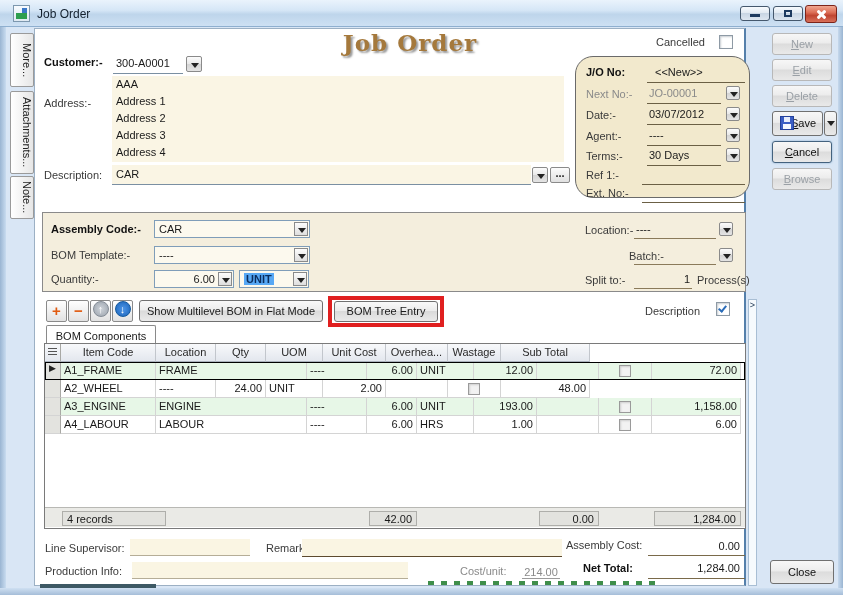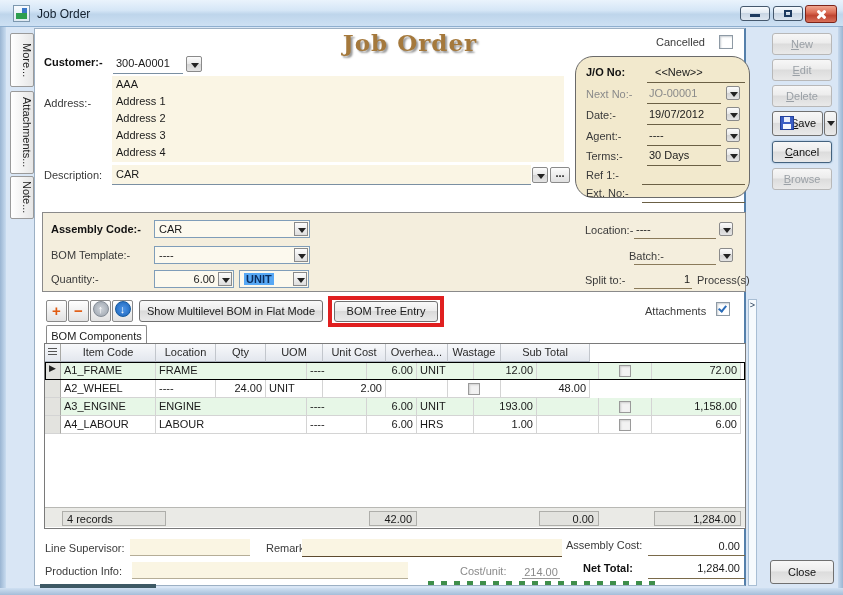--- a/index.html
+++ b/index.html
@@ -92,21 +92,21 @@
     background:linear-gradient(#ffffff,#e2e2e2); }
   .txt-btn { border:1px solid #707070; border-radius:3px; text-align:center;
     background:linear-gradient(#f9f9f9,#ececec 45%,#dadada 50%,#eaeaea); padding-top:4px; }
   .circ { display:inline-block; width:16px; height:16px; border-radius:50%; color:#fff; font-size:11px; line-height:15px; }
   .circ.up { background:radial-gradient(#cfd4da,#9aa2ac); border:1px solid #848c96; }
   .circ.dn { background:radial-gradient(#4f97e8,#1861b8); border:1px solid #155a9e; }
   .plusminus { color:#e05a10; font-weight:bold; font-size:15px; line-height:19px; }
   .red-box { left:328px; top:296px; width:116px; height:31px; border:4px solid #e01f1f; }
 
   
-  .bom-tab { left:46px; top:325px; width:101px; height:19px; background:#fff; border:1px solid #8a8a8a; border-bottom:none;
+  .bom-tab { left:46px; top:325px; width:110px; height:19px; background:#fff; border:1px solid #8a8a8a; border-bottom:none;
     text-align:center; padding-top:4px; border-radius:2px 2px 0 0; }
   .grid { left:44px; top:343px; width:702px; height:186px; background:#fff; border:1px solid #7a7a7a; }
   .grow { display:flex; height:18px; }
   .gcell { border-right:1px solid #d4d4d4; border-bottom:1px solid #d4d4d4; padding:2px 3px 0 3px; overflow:hidden; white-space:nowrap; }
   .ghead .gcell { background:linear-gradient(#f8f9fb,#e3e7ee); border-right:1px solid #c2c6cc; border-bottom:1px solid #aab2bc;
     text-align:center; color:#2a2a2a; }
   .c-sel{width:16px;} .c-item{width:95px;} .c-desc{width:151px;} .c-loc{width:60px;} .c-qty{width:50px; text-align:right;}
   .c-uom{width:57px;} .c-cost{width:63px; text-align:right;} .c-ovh{width:62px;} .c-wst{width:53px; text-align:center;}
   .c-sub{width:89px; text-align:right;}
   .ghead .c-qty,.ghead .c-cost,.ghead .c-sub { text-align:center; }
@@ -197,21 +197,21 @@
   </div>
 
   <div class="abs lbl dim" style="left:10px; top:31px;">Next No:-</div>
   <div class="abs jo-underline" style="left:71px; top:27px; width:74px; height:20px;">
     <span class="abs dim" style="left:2px; top:3px;">JO-00001</span>
   </div>
   <div class="abs dd-btn sm" style="left:150px; top:29px;"></div>
 
   <div class="abs lbl" style="left:10px; top:52px;">Date:-</div>
   <div class="abs jo-underline" style="left:71px; top:48px; width:74px; height:20px;">
-    <span class="abs" style="left:2px; top:3px;">19/07/2012</span>
+    <span class="abs" style="left:2px; top:3px;">03/07/2012</span>
   </div>
   <div class="abs dd-btn sm" style="left:150px; top:50px;"></div>
 
   <div class="abs lbl" style="left:10px; top:73px;">Agent:-</div>
   <div class="abs jo-underline" style="left:71px; top:69px; width:74px; height:20px;">
     <span class="abs" style="left:2px; top:3px;">----</span>
   </div>
   <div class="abs dd-btn sm" style="left:150px; top:71px;"></div>
 
   <div class="abs lbl" style="left:10px; top:93px;">Terms:-</div>
@@ -286,21 +286,21 @@
   <div class="abs lbl" style="left:654px; top:61px;">Process(s)</div>
 </div>
 
 <div class="abs tool-btn" style="left:46px;"><span class="plusminus">+</span></div>
 <div class="abs tool-btn" style="left:68px;"><span class="plusminus">−</span></div>
 <div class="abs tool-btn" style="left:90px;"><span class="circ up">↑</span></div>
 <div class="abs tool-btn" style="left:112px;"><span class="circ dn">↓</span></div>
 <div class="abs txt-btn" style="left:139px; top:300px; width:184px; height:22px;"><span>Show Multilevel BOM in Flat Mode</span></div>
 <div class="abs red-box"></div>
 <div class="abs txt-btn" style="left:334px; top:301px; width:104px; height:21px; padding-top:3px;"><span>BOM Tree Entry</span></div>
-<div class="abs lbl" style="left:645px; top:305px;">Attachments</div>
+<div class="abs lbl" style="left:645px; top:305px;">Description</div>
 <div class="abs cb" style="left:716px; top:302px;">
     <span class="chk"></span>
   </div>
 
 <div class="abs splitter"><span>&gt;</span></div>
 
 <div class="abs bom-tab"><span>BOM Components</span></div>
 <div class="abs grid">
   <div class="grow ghead">
     <div class="gcell c-sel rsel"><span class="sort-lines"></span></div>

